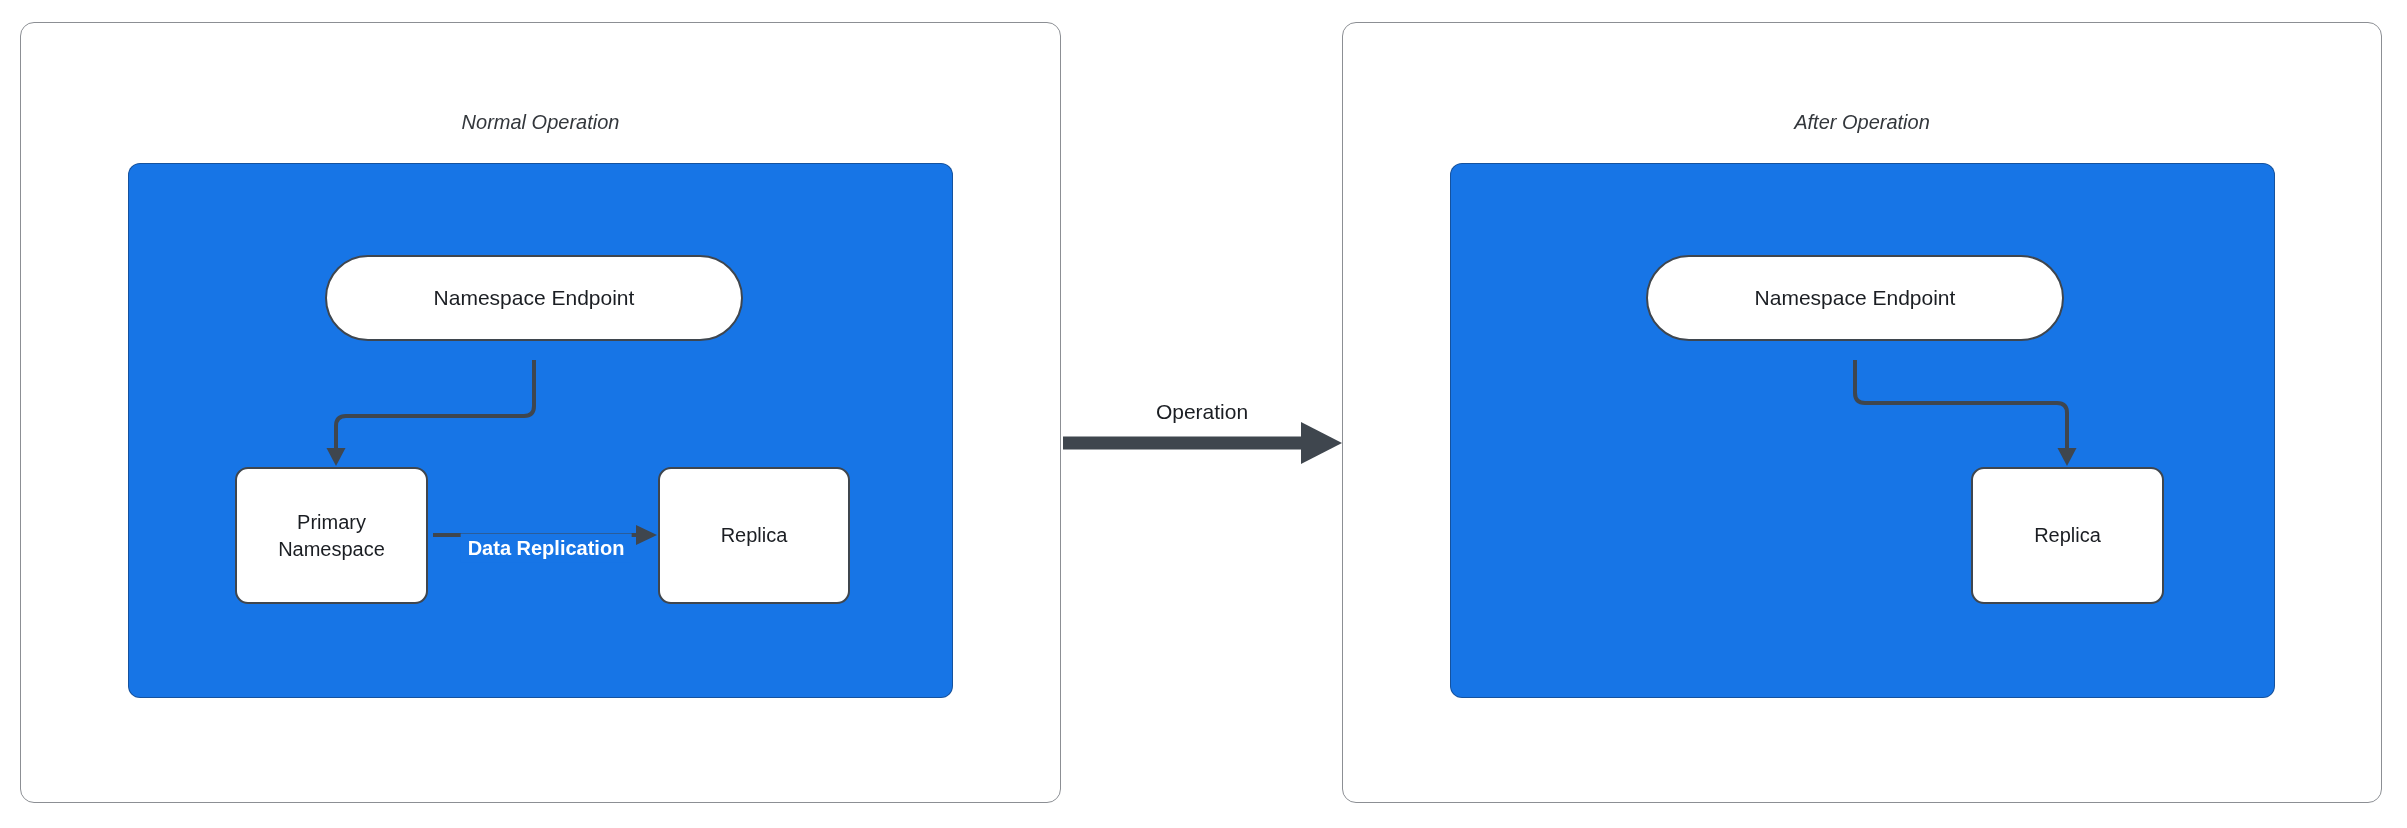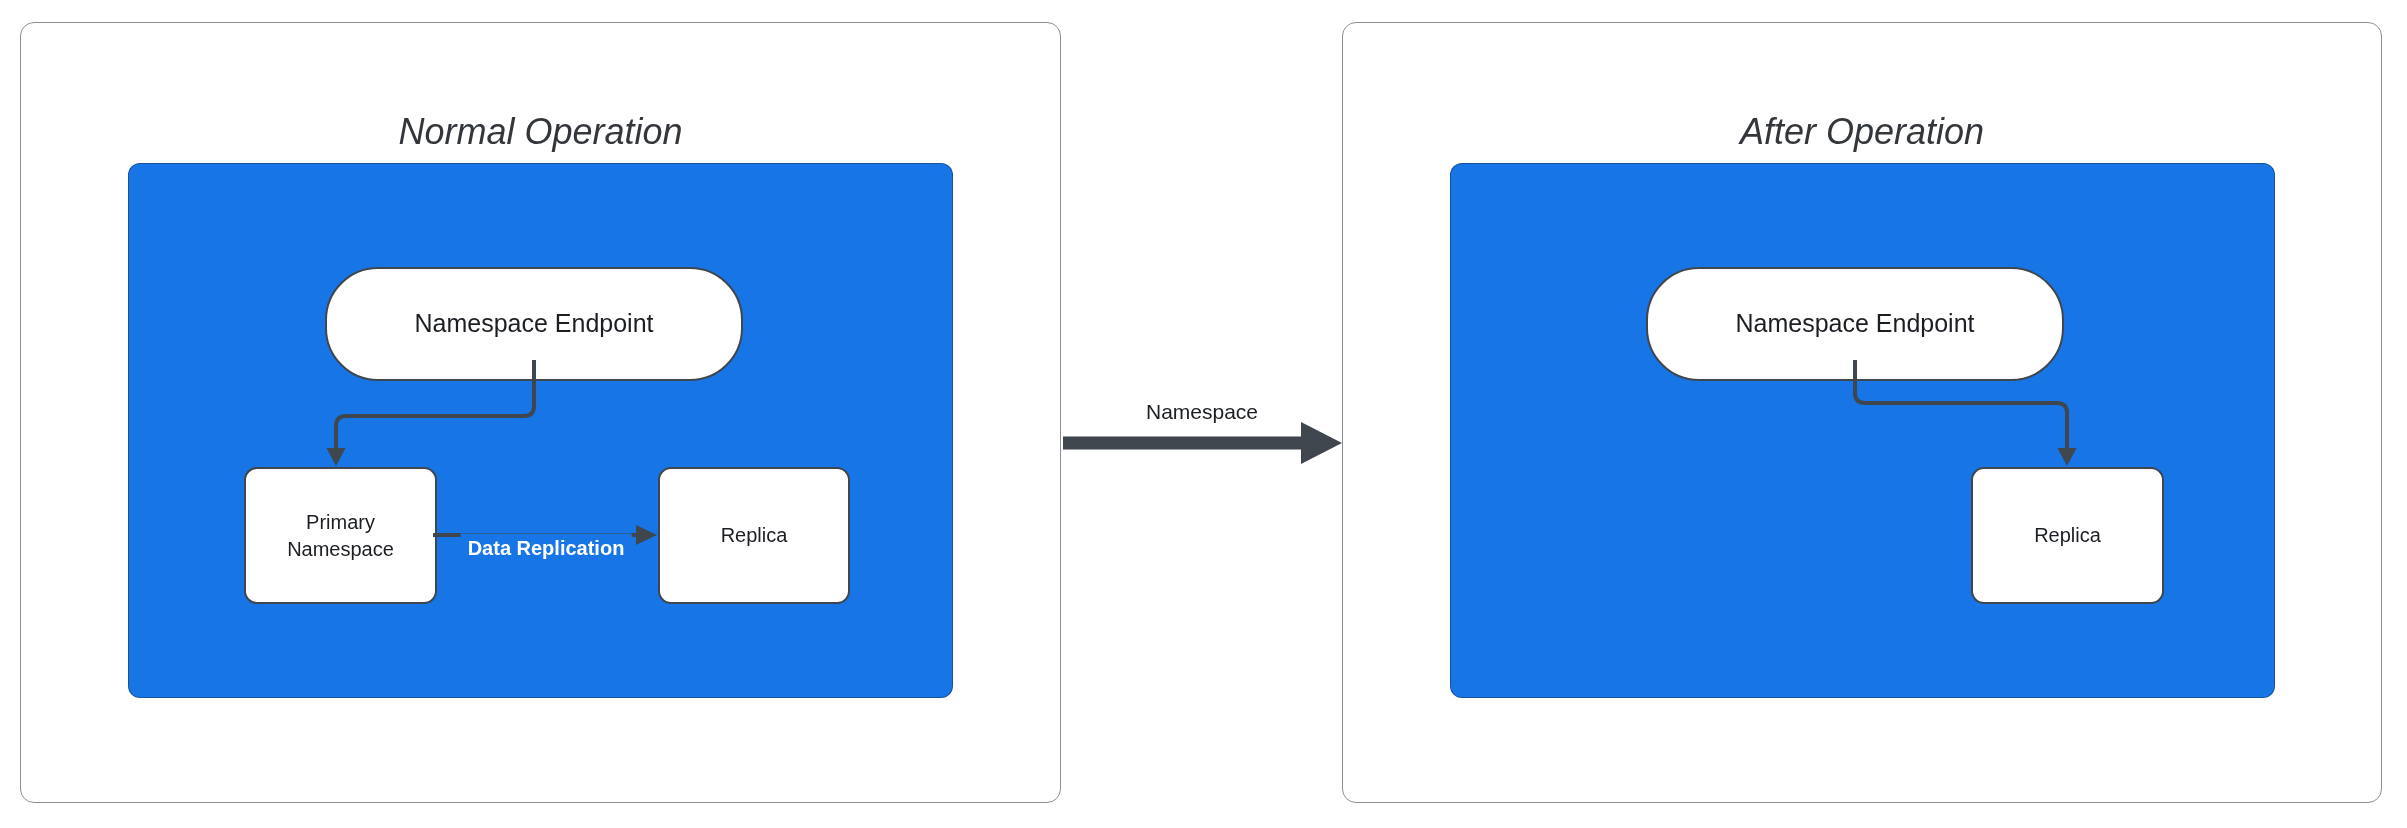--- a/index.html
+++ b/index.html
@@ -28,21 +28,21 @@
     background:#ffffff;
     border:1px solid var(--panel_border);
     border-radius:14px;
   }
   .panel.left{left:20px;width:1041px;}
   .panel.right{left:1342px;width:1040px;}
   .panel-title{
     position:absolute;
     left:0;right:0;top:88px;
     text-align:center;
-    font-size:36px;
+    font-size:20px;
     font-style:italic;
     color:var(--title_text);
   }
   .blue-box{
     position:absolute;
     top:163px;width:825px;height:535px;
     background:var(--blue);
     border:1px solid rgba(20,40,70,0.45);
     border-radius:12px;
   }
@@ -52,33 +52,32 @@
     position:absolute;
     display:flex;align-items:center;justify-content:center;
     text-align:center;
     background:var(--node_fill);
     border:2px solid var(--stroke);
     color:var(--node_text);
     font-size:20px;
     line-height:1.35;
   }
   .node.pill{
-    top:255px;width:418px;height:114px;
+    top:255px;width:418px;height:86px;
     border-radius:53px;
-    font-size:25px;
-    margin-top:12px;
+    font-size:21px;
   }
   .node.pill.left{left:325px;}
   .node.pill.right{left:1646px;}
   .node.rect{
     top:467px;width:193px;height:137px;
     border-radius:13px;
     padding:0 24px;
   }
-  .node.rect.primary{left:244px;}
+  .node.rect.primary{left:235px;}
   .node.rect.replica-left{left:658px;width:192px;}
   .node.rect.recovering{
     left:1560px;
     background:var(--recovering_fill);
     color:var(--recovering_text);
     font-style:italic;
   }
   .node.rect.replica-right{left:1971px;}
   svg.overlay{
     position:absolute;left:0;top:0;
@@ -149,15 +148,15 @@
     <polygon class="head" points="657,535 636,525 636,545"></polygon>
 
     <path class="wire" d="M1855 360 L1855 393 Q1855 403 1865 403 L2057 403 Q2067 403 2067 413 L2067 450"></path>
     <polygon class="head" points="2067,466 2057.5,448 2076.5,448"></polygon>
 
     <path class="wire thick" d="M1063 443 L1302 443"></path>
     <polygon class="head" points="1342,443 1301,422 1301,464"></polygon>
   </svg>
 
   <div class="edge-label data-repl">Data Replication</div>
-  <div class="edge-label failover">Namespace</div>
+  <div class="edge-label failover">Operation</div>
 
 </div>
 
 </body></html>

